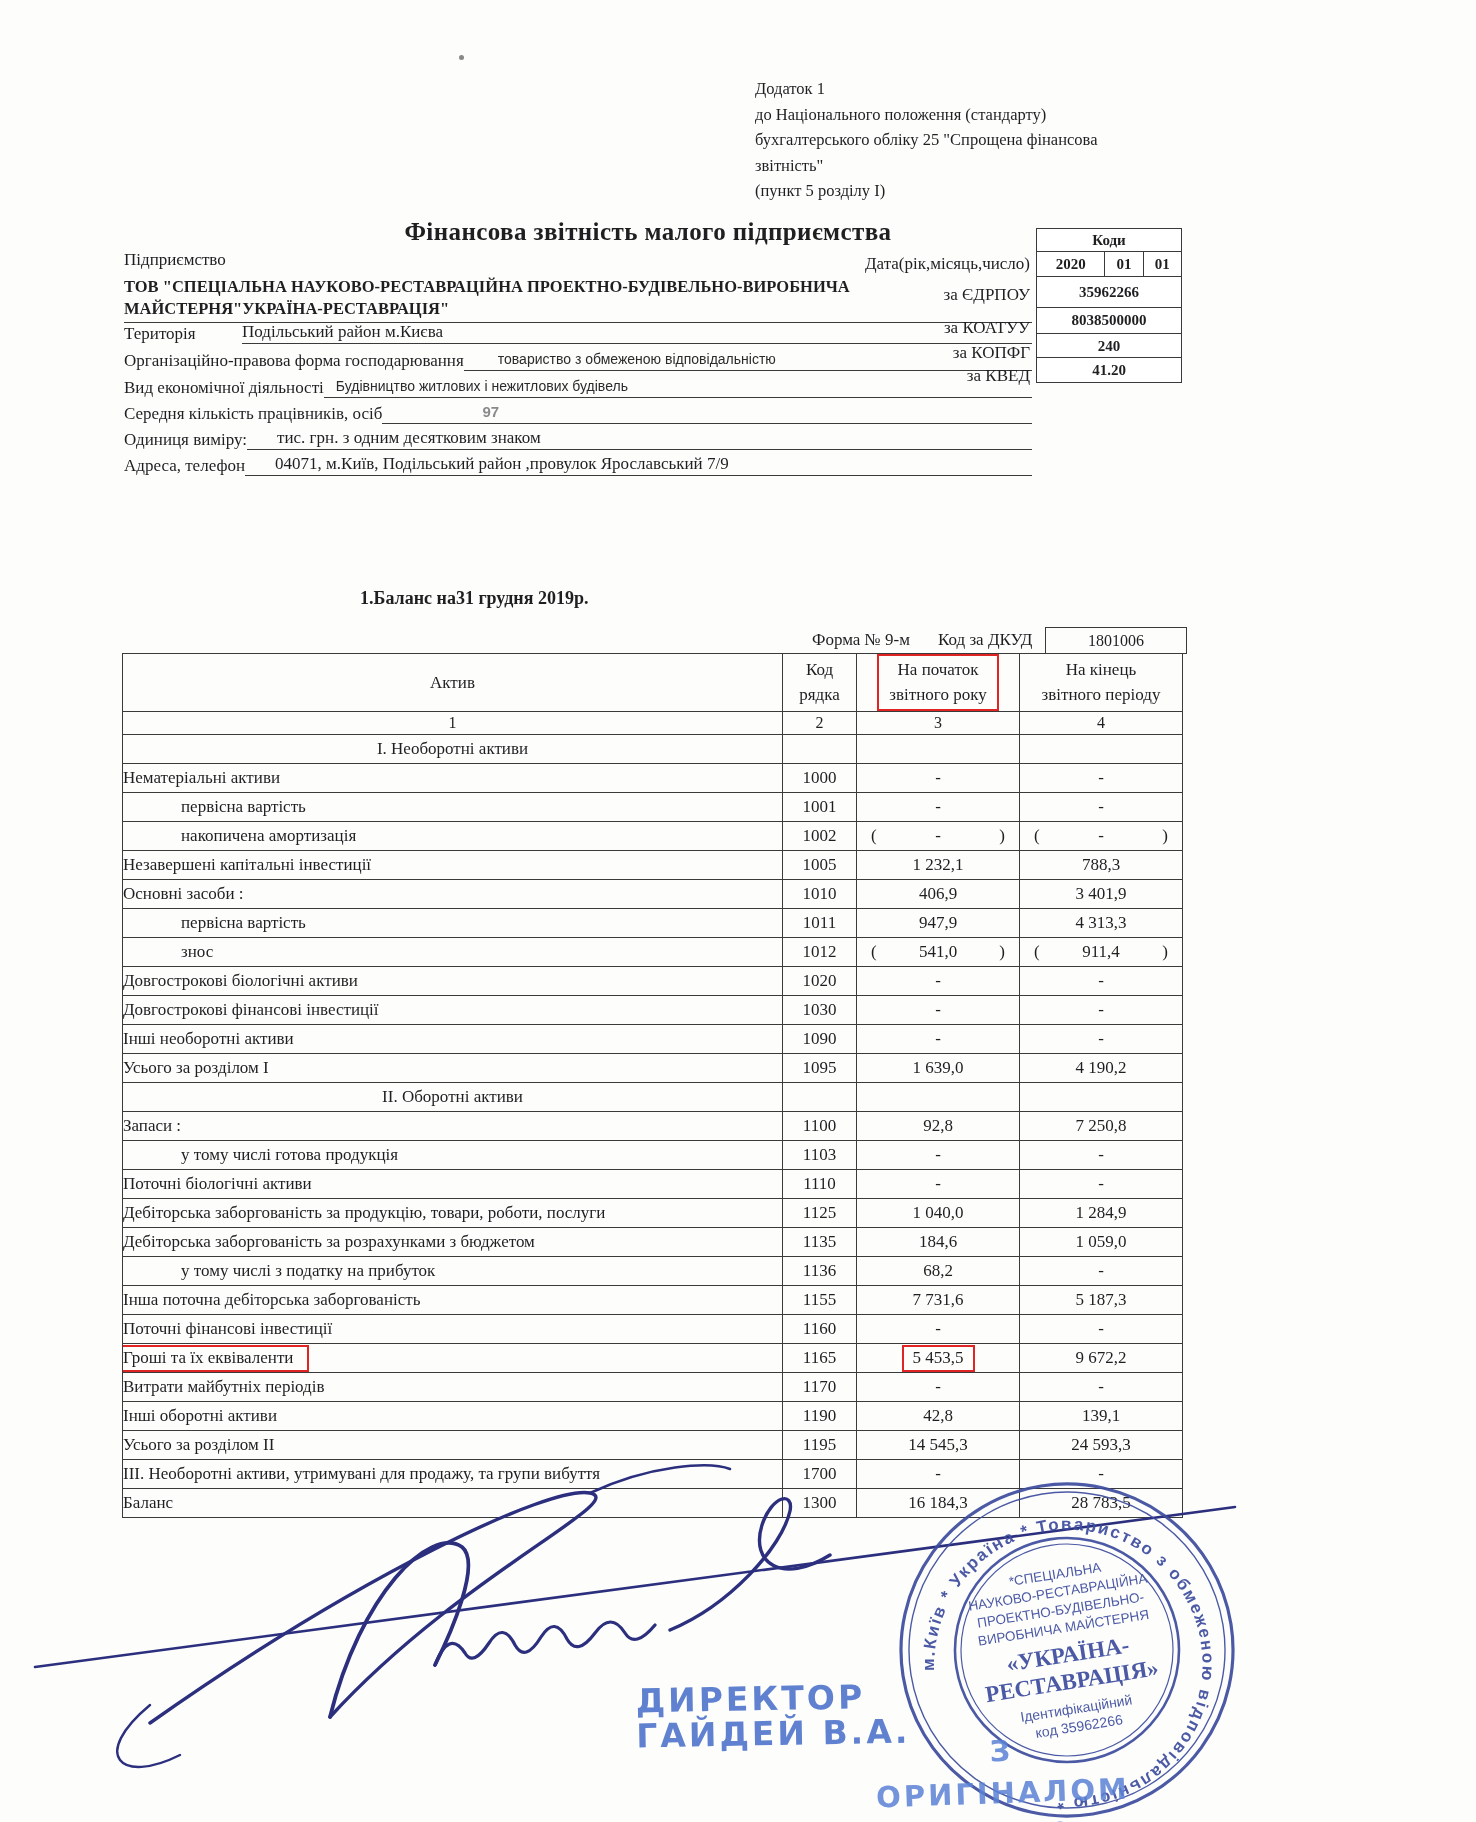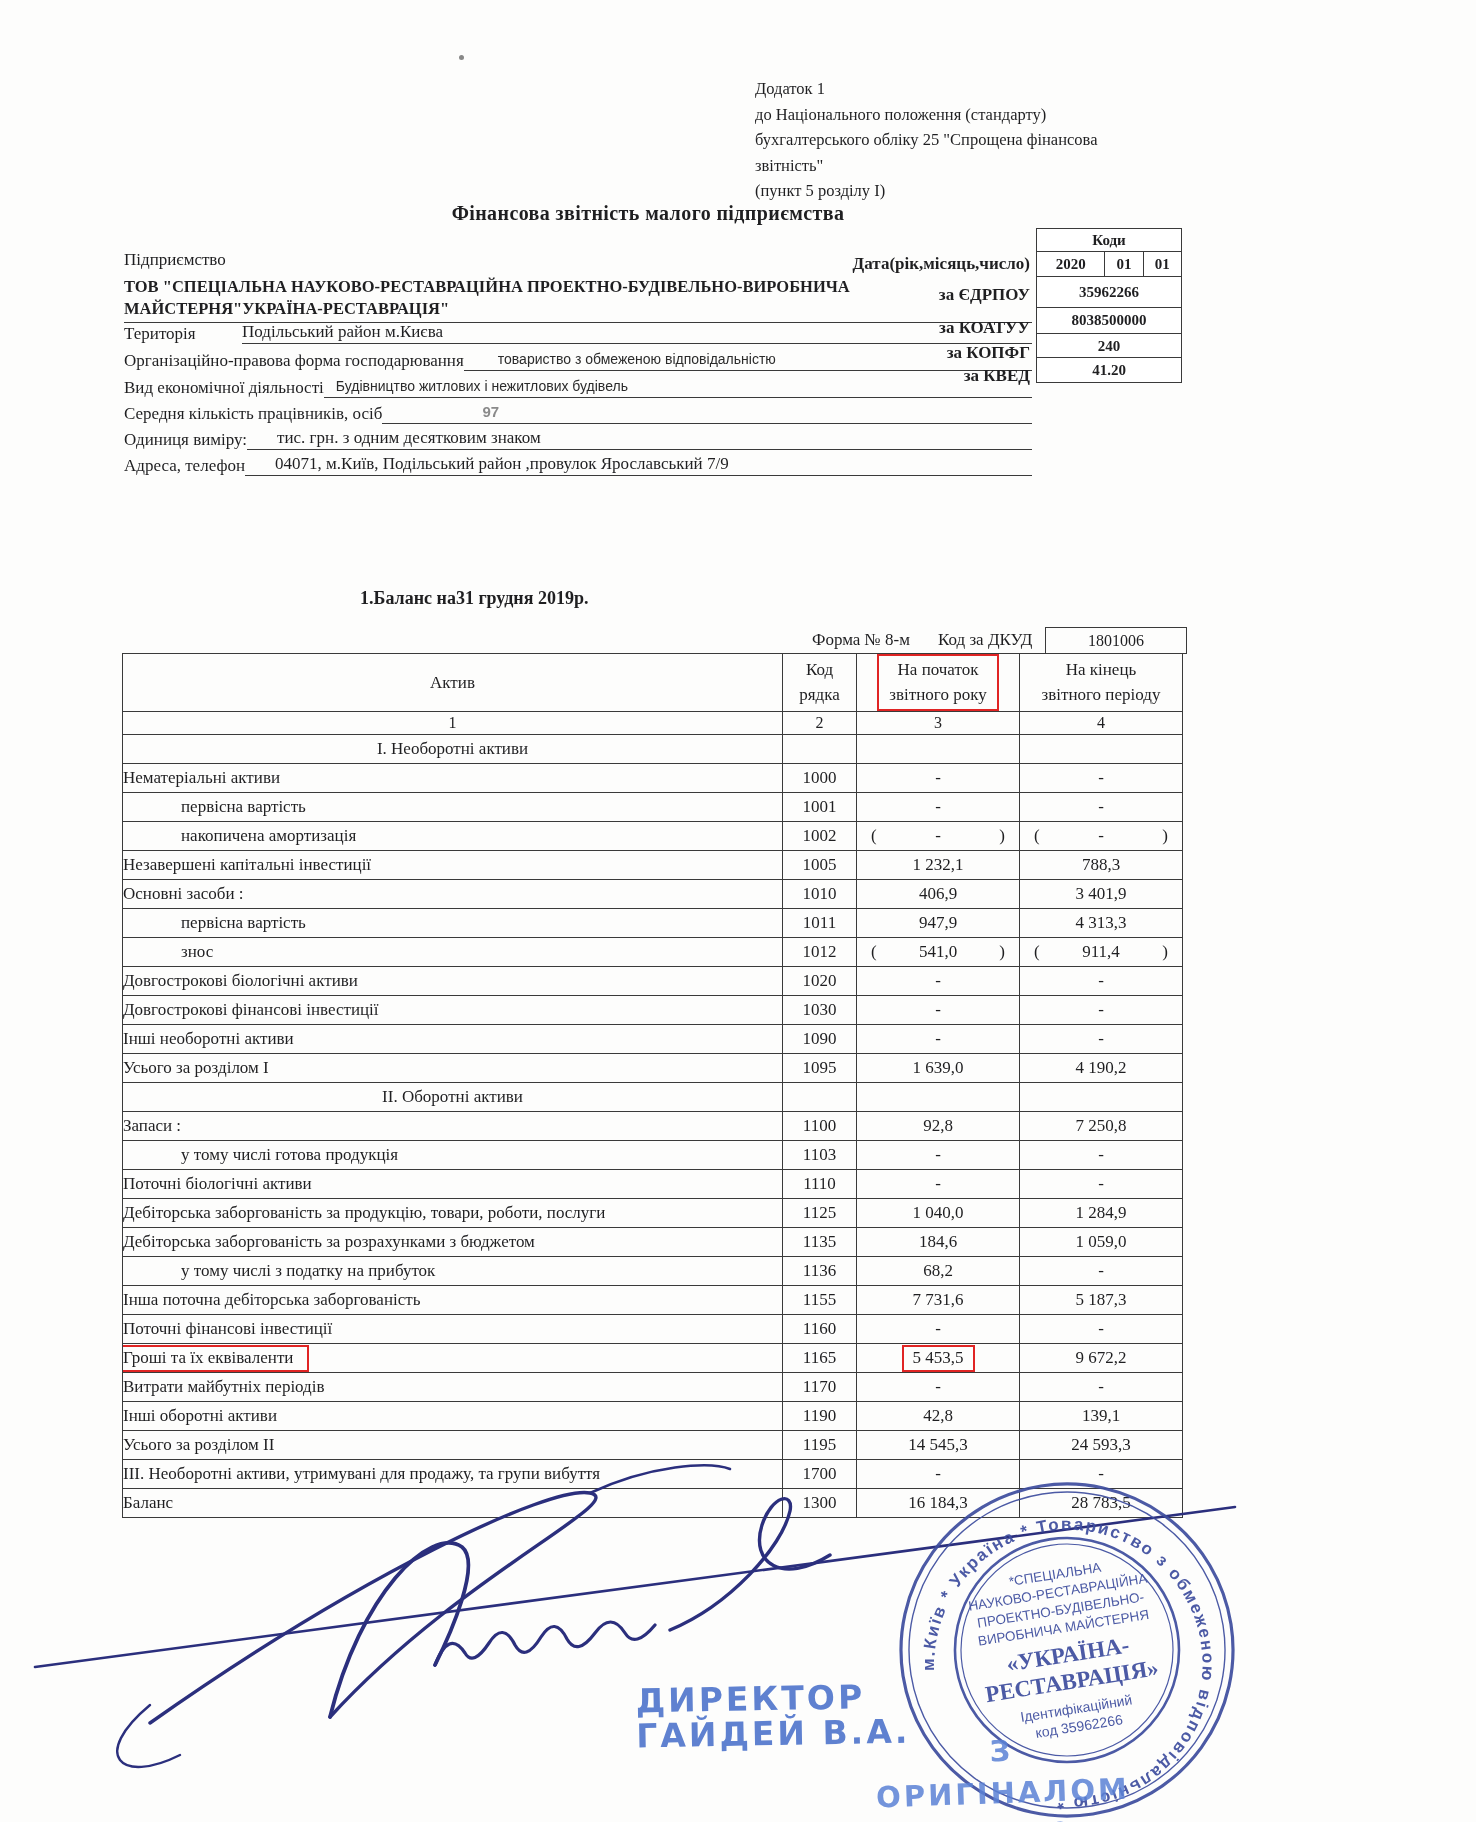--- a/index.html
+++ b/index.html
@@ -5,32 +5,32 @@
   html,body{margin:0;padding:0;background:#e8e8e8;}
   .page{position:relative;width:1476px;height:1822px;background:#fdfdfc;margin:0 auto;
         font-family:"Liberation Serif", serif;color:#1f1f21;overflow:hidden;}
   .abs{position:absolute;}
   .speck{position:absolute;left:459px;top:55px;width:5px;height:5px;background:#555;border-radius:50%;opacity:.7;}
 
   
   .annot{left:755px;top:76px;width:470px;font-size:16.5px;line-height:1.55;}
   .annot div{white-space:nowrap;}
 
-  .title{left:0;top:202px;width:1296px;text-align:center;font-weight:bold;font-size:20px;letter-spacing:.4px;}
+  .title{left:0;top:218px;width:1296px;text-align:center;font-weight:bold;font-size:25px;letter-spacing:.4px;}
 
   
   .frow{left:124px;width:908px;display:flex;align-items:flex-end;font-size:17px;}
   .frow .lab{white-space:nowrap;}
   .frow .val{flex:1;border-bottom:1.6px solid #3a3a3a;white-space:nowrap;padding-bottom:1px;}
   .typed{font-family:"Liberation Sans", sans-serif;font-size:14px;color:#2b2b2b;}
   .gray{color:#8a8a8a;font-family:"Liberation Sans", sans-serif;font-weight:bold;font-size:15px;}
   .company{left:124px;top:276px;width:908px;font-weight:bold;font-size:16.5px;line-height:1.32;
            border-bottom:1.6px solid #3a3a3a;padding-bottom:2px;}
 
-  .rlab{right:446px;text-align:right;font-weight:bold;font-size:17px;white-space:nowrap;}
+  .rlab{right:446px;text-align:right;font-weight:normal;font-size:17px;white-space:nowrap;}
 
   
   .codes{left:1036px;top:230px;width:146px;font-size:15px;text-align:center;}
   .cbox{border:1.6px solid #3a3a3a;margin-top:-1.6px;background:#fff;display:flex;align-items:center;justify-content:center;}
   .cdate{display:flex;padding:0;}
   .cdate span{display:flex;align-items:center;justify-content:center;height:100%;}
   .cdate span:nth-child(1){flex:1.8;border-right:1.6px solid #3a3a3a;}
   .cdate span:nth-child(2){flex:1;border-right:1.6px solid #3a3a3a;}
   .cdate span:nth-child(3){flex:1;}
   .cb{font-weight:bold;}
@@ -140,21 +140,21 @@
     <div class="cbox cb" style="height:24px;">240</div>
     <div class="cbox cb" style="height:24px;">41.20</div>
   </div>
 
   <div class="abs balhead">
     <span>1.Баланс на</span>
     <span>31 грудня 2019</span>
     <span>р.</span>
   </div>
   <div class="abs formline">
-    <span>Форма № 8-м</span>
+    <span>Форма № 9-м</span>
     <span class="fgap"></span>
     <span>Код за ДКУД</span>
   </div>
   <div class="dkudbox">1801006</div>
 
   <table class="bal">
     <colgroup>
         <col class="c1">
         <col class="c2">
         <col class="c3">

